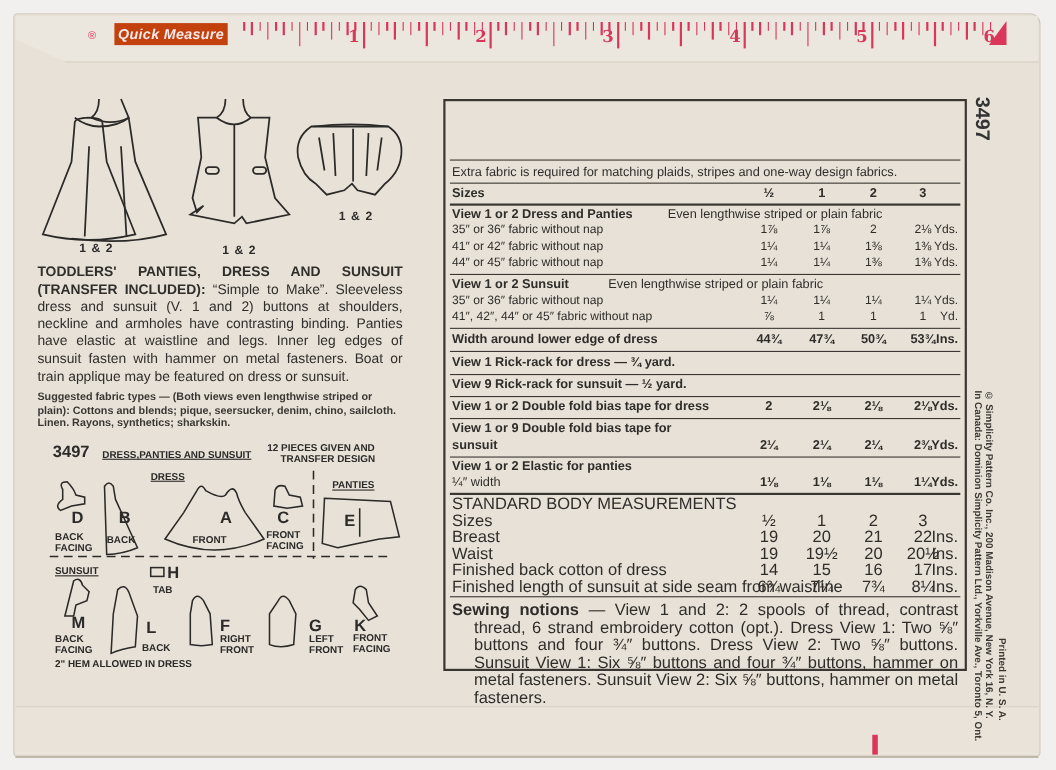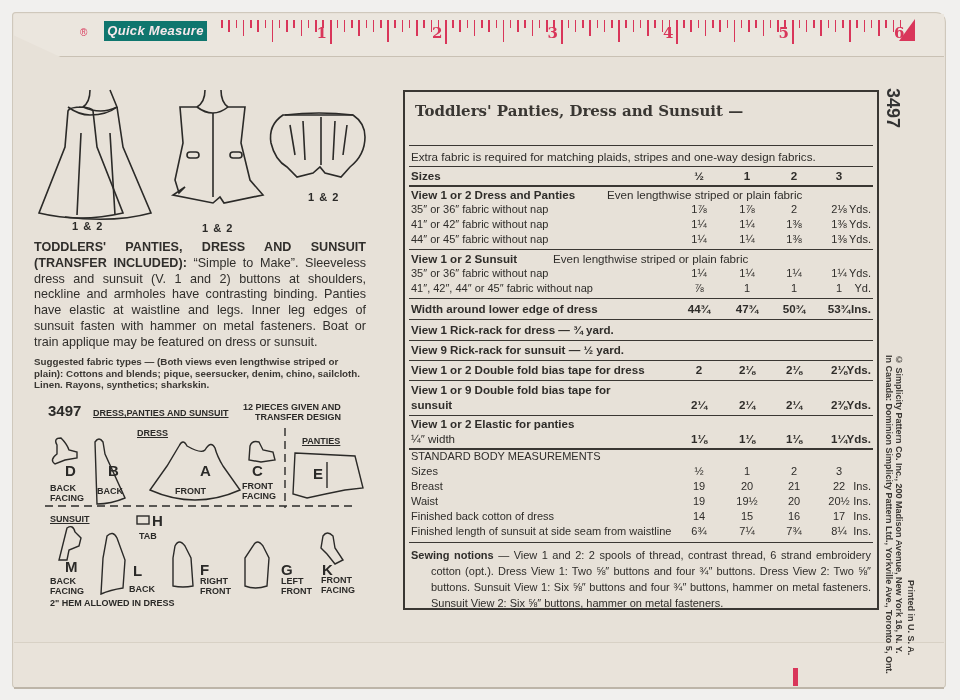--- a/index.html
+++ b/index.html
@@ -26,21 +26,21 @@
     background: #e9e3da;
     border-top: 1px solid #d8d1c5;
     border-bottom: 2px solid #bdb5a8;
   }
   .red-mark { position: absolute; left: 793px; top: 668px; width: 5px; height: 18px; background: #d9365a; }
 
   
   .reg { position: absolute; left: 80px; top: 27px; font-size: 10px; color: #d9365a; }
   .qm-badge {
     position: absolute; left: 104px; top: 21px; width: 103px; height: 20px;
-    background: #0f766e; color: #f7e9ec; font-style: italic; font-weight: bold;
+    background: #c2410c; color: #f7e9ec; font-style: italic; font-weight: bold;
     font-size: 13px; line-height: 20px; text-align: center; letter-spacing: 0.3px;
   }
   .ruler { position: absolute; left: 210px; top: 18px; width: 700px; height: 26px; }
   .tick { position: absolute; top: 2px; width: 1.5px; background: #d9365a; }
   .inch-num { position: absolute; top: 6px; font-family: "DejaVu Serif", serif; font-size: 15px; font-weight: bold; color: #d9365a; }
   .ruler-end {
     position: absolute; left: 899px; top: 19px; width: 0; height: 0;
     border-left: 16px solid transparent; border-bottom: 22px solid #d9365a;
   }
 
@@ -78,21 +78,21 @@
   .row { position: absolute; left: 6px; right: 6px; }
   .rule { position: absolute; left: 4px; right: 4px; height: 0; border-top: 1.5px solid #3a3733; }
   .rule.thick { border-top-width: 2.5px; }
   .cell { position: absolute; white-space: nowrap; }
   .c1 { left: 270px; width: 36px; text-align: center; }
   .c2 { left: 318px; width: 36px; text-align: center; }
   .c3 { left: 365px; width: 36px; text-align: center; }
   .c4 { left: 410px; width: 36px; text-align: center; }
   .cu { right: 0; text-align: right; }
   .bold { font-weight: bold; }
-  .sm { font-size: 11px; }
+  .sm { font-size: 15px; }
 
   .vert {
     position: absolute; writing-mode: vertical-rl; font-size: 9px; font-weight: bold; color: #3a3733; line-height: 10px;
   }
   .vert-num { position: absolute; left: 882px; top: 88px; writing-mode: vertical-rl; font-size: 18px; font-weight: bold; color: #333; }
 </style>
 </head>
 <body>
 
 <div class="envelope"></div>
@@ -304,21 +304,20 @@
   <span class="pc-cap" style="left:155px;top:178px;width:40px">RIGHT FRONT</span>
   <span class="pc-letter" style="left:236px;top:163px">G</span>
   <span class="pc-cap" style="left:236px;top:178px;width:36px">LEFT FRONT</span>
   <span class="pc-letter" style="left:277px;top:163px">K</span>
   <span class="pc-cap" style="left:276px;top:177px;width:40px">FRONT FACING</span>
   <span class="pc-cap" style="left:5px;top:200px">2" HEM ALLOWED IN DRESS</span>
 </div>
 
 <div class="tbl">
   <div class="t-title">
-    <div>Toddlers' Panties, Dress and Sunsuit —</div>
   </div>
 
   <div class="rule" style="top:53px"></div>
   <div class="row" style="top:58px">
       <span class="cell">Extra fabric is required for matching plaids, stripes and one-way design fabrics.</span>
     </div>
   <div class="rule" style="top:74px"></div>
   <div class="row bold" style="top:77px">
     <span class="cell">Sizes</span>
     <span class="cell c1">½</span>

